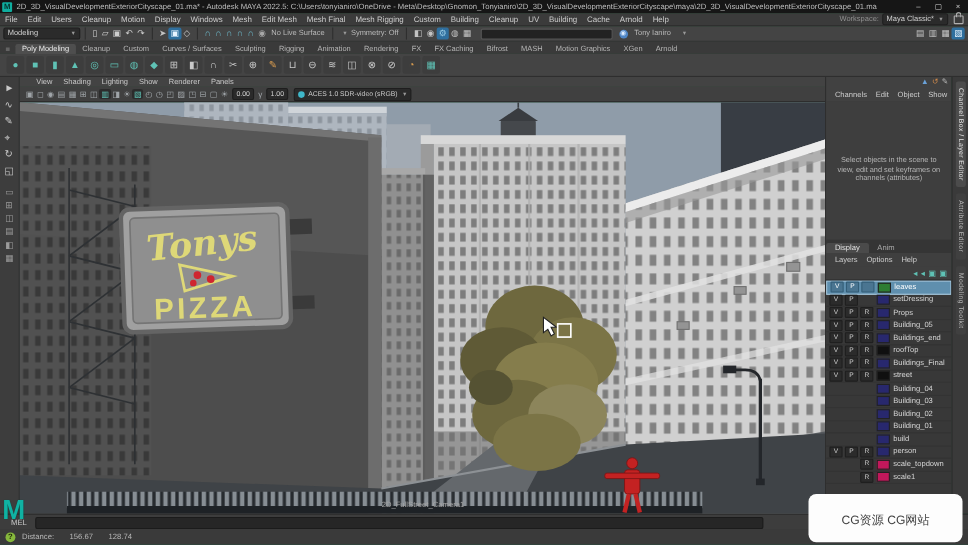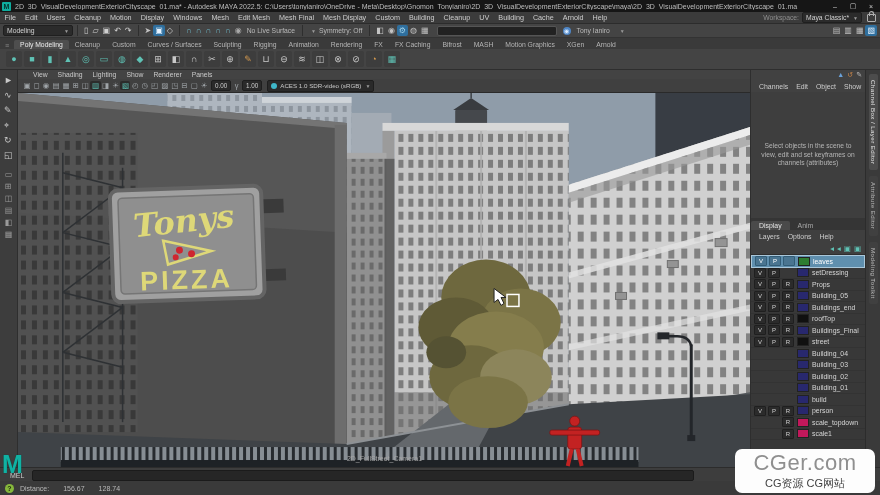--- a/index.html
+++ b/index.html
@@ -149,21 +149,21 @@
     <span class="menu-item">File</span>
         <span class="menu-item">Edit</span>
         <span class="menu-item">Users</span>
         <span class="menu-item">Cleanup</span>
         <span class="menu-item">Motion</span>
         <span class="menu-item">Display</span>
         <span class="menu-item">Windows</span>
         <span class="menu-item">Mesh</span>
         <span class="menu-item">Edit Mesh</span>
         <span class="menu-item">Mesh Final</span>
-        <span class="menu-item">Mesh Display</span>
+        <span class="menu-item">Mesh Rigging</span>
         <span class="menu-item">Custom</span>
         <span class="menu-item">Building</span>
         <span class="menu-item">Cleanup</span>
         <span class="menu-item">UV</span>
         <span class="menu-item">Building</span>
         <span class="menu-item">Cache</span>
         <span class="menu-item">Arnold</span>
         <span class="menu-item">Help</span>
       </div>
     <div id="workspace">
@@ -721,17 +721,16 @@
 
   <div id="helpline">
     <span id="help-icon">?</span>
     <span>Distance:</span>
     <span class="hv">156.67</span>
     <span class="hv">128.74</span>
   </div>
 
   <div id="maya-logo">M</div>
   <div id="watermark">
-    <div id="wm-line1">CGer.com</div>
     <div id="wm-line2">CG资源 CG网站</div>
   </div>
 
 </div>
 
 </body></html>

